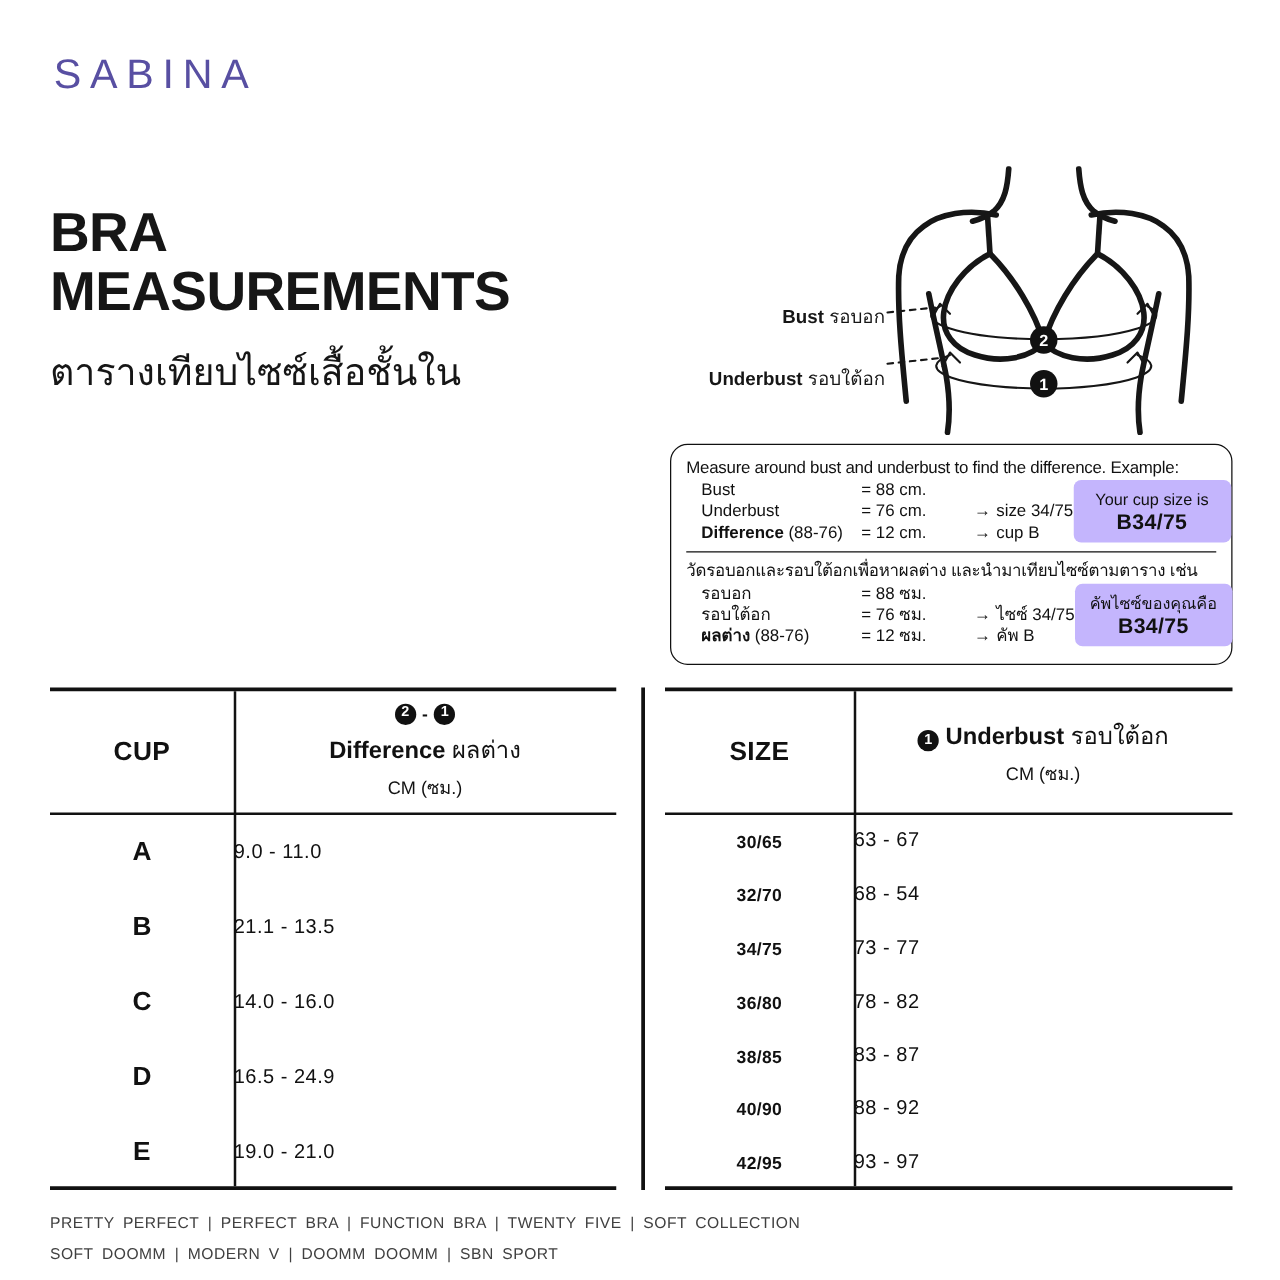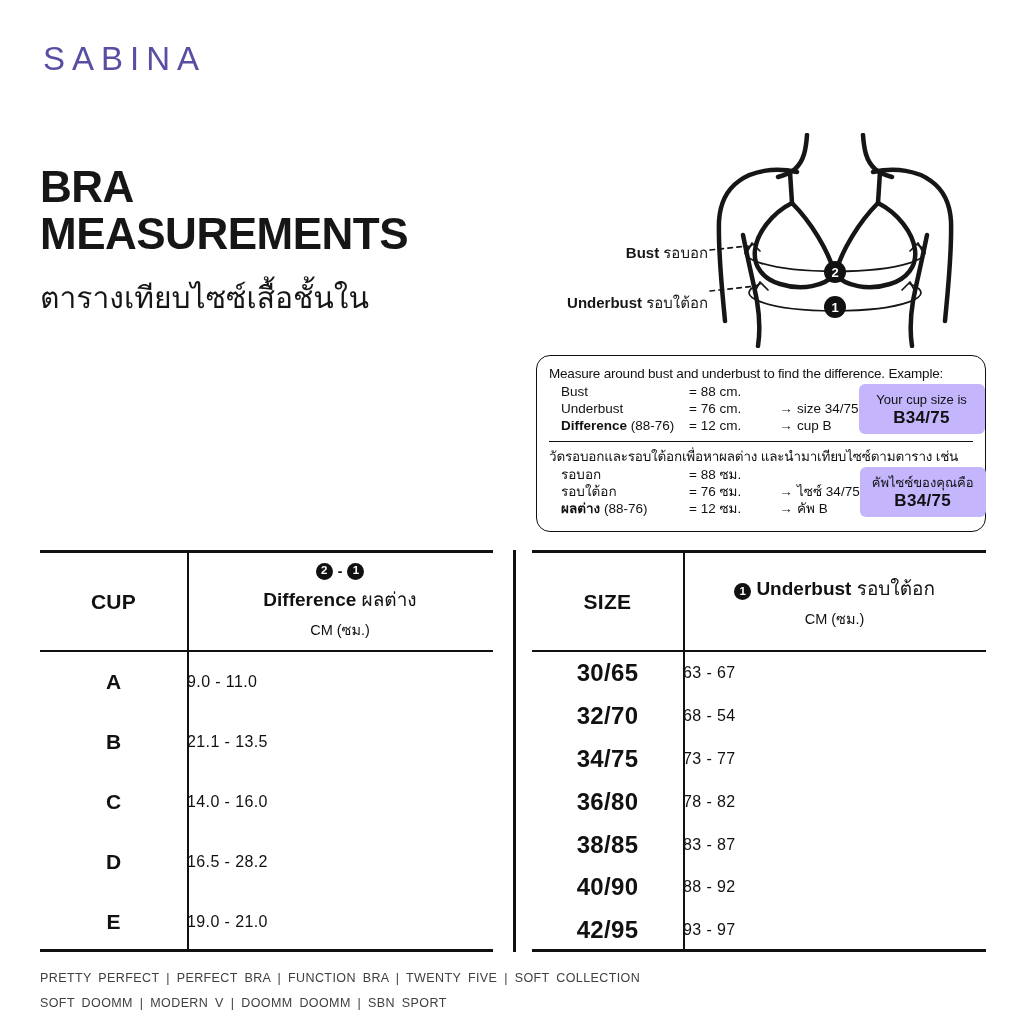--- a/index.html
+++ b/index.html
@@ -83,21 +83,21 @@
   .t-h-col2 { flex:1; display:flex; flex-direction:column; align-items:center; justify-content:center; gap:4px; }
   .h-badges { display:flex; align-items:center; gap:5px; font-weight:800; font-size:14px; }
   .h-main { font-size:19px; }
   .h-main b { font-weight:800; }
   .h-sub { font-size:14.5px; }
   .t-row { display:flex; align-items:center; }
   .cup-table  .t-row { height:60px; }
   .size-table .t-row { height:42.8px; }
   .t-c1 { flex:none; text-align:center; }
   .cup-table  .t-c1 { width:147px; font-size:21px; font-weight:800; }
-  .size-table .t-c1 { width:151px; font-size:24px; font-weight:800; letter-spacing:0.3px; }
+  .size-table .t-c1 { width:151px; font-size:14px; font-weight:800; letter-spacing:0.3px; }
   .t-c2 { flex:1; text-align:left; font-size:16px; letter-spacing:0.4px; }
   .mid-divider { position:absolute; left:513px; top:550px; width:2.8px; height:402px; background:#111; }
   
   .badge {
     display:inline-flex; width:17px; height:17px; border-radius:50%;
     background:#111; color:#fff; font-size:11.5px; font-weight:700;
     align-items:center; justify-content:center; line-height:1;
   }
   
   .footer-line {
@@ -248,21 +248,21 @@
   <div class="t-row">
     <div class="t-c1">B</div>
       <div class="t-c2">21.1 - 13.5</div>
   </div>
   <div class="t-row">
     <div class="t-c1">C</div>
       <div class="t-c2">14.0 - 16.0</div>
   </div>
   <div class="t-row">
     <div class="t-c1">D</div>
-      <div class="t-c2">16.5 - 28.2</div>
+      <div class="t-c2">16.5 - 24.9</div>
   </div>
   <div class="t-row">
     <div class="t-c1">E</div>
       <div class="t-c2">19.0 - 21.0</div>
   </div>
 </div>
 
 <div class="mid-divider"></div>
 
 <div class="size-chart-table size-table">

